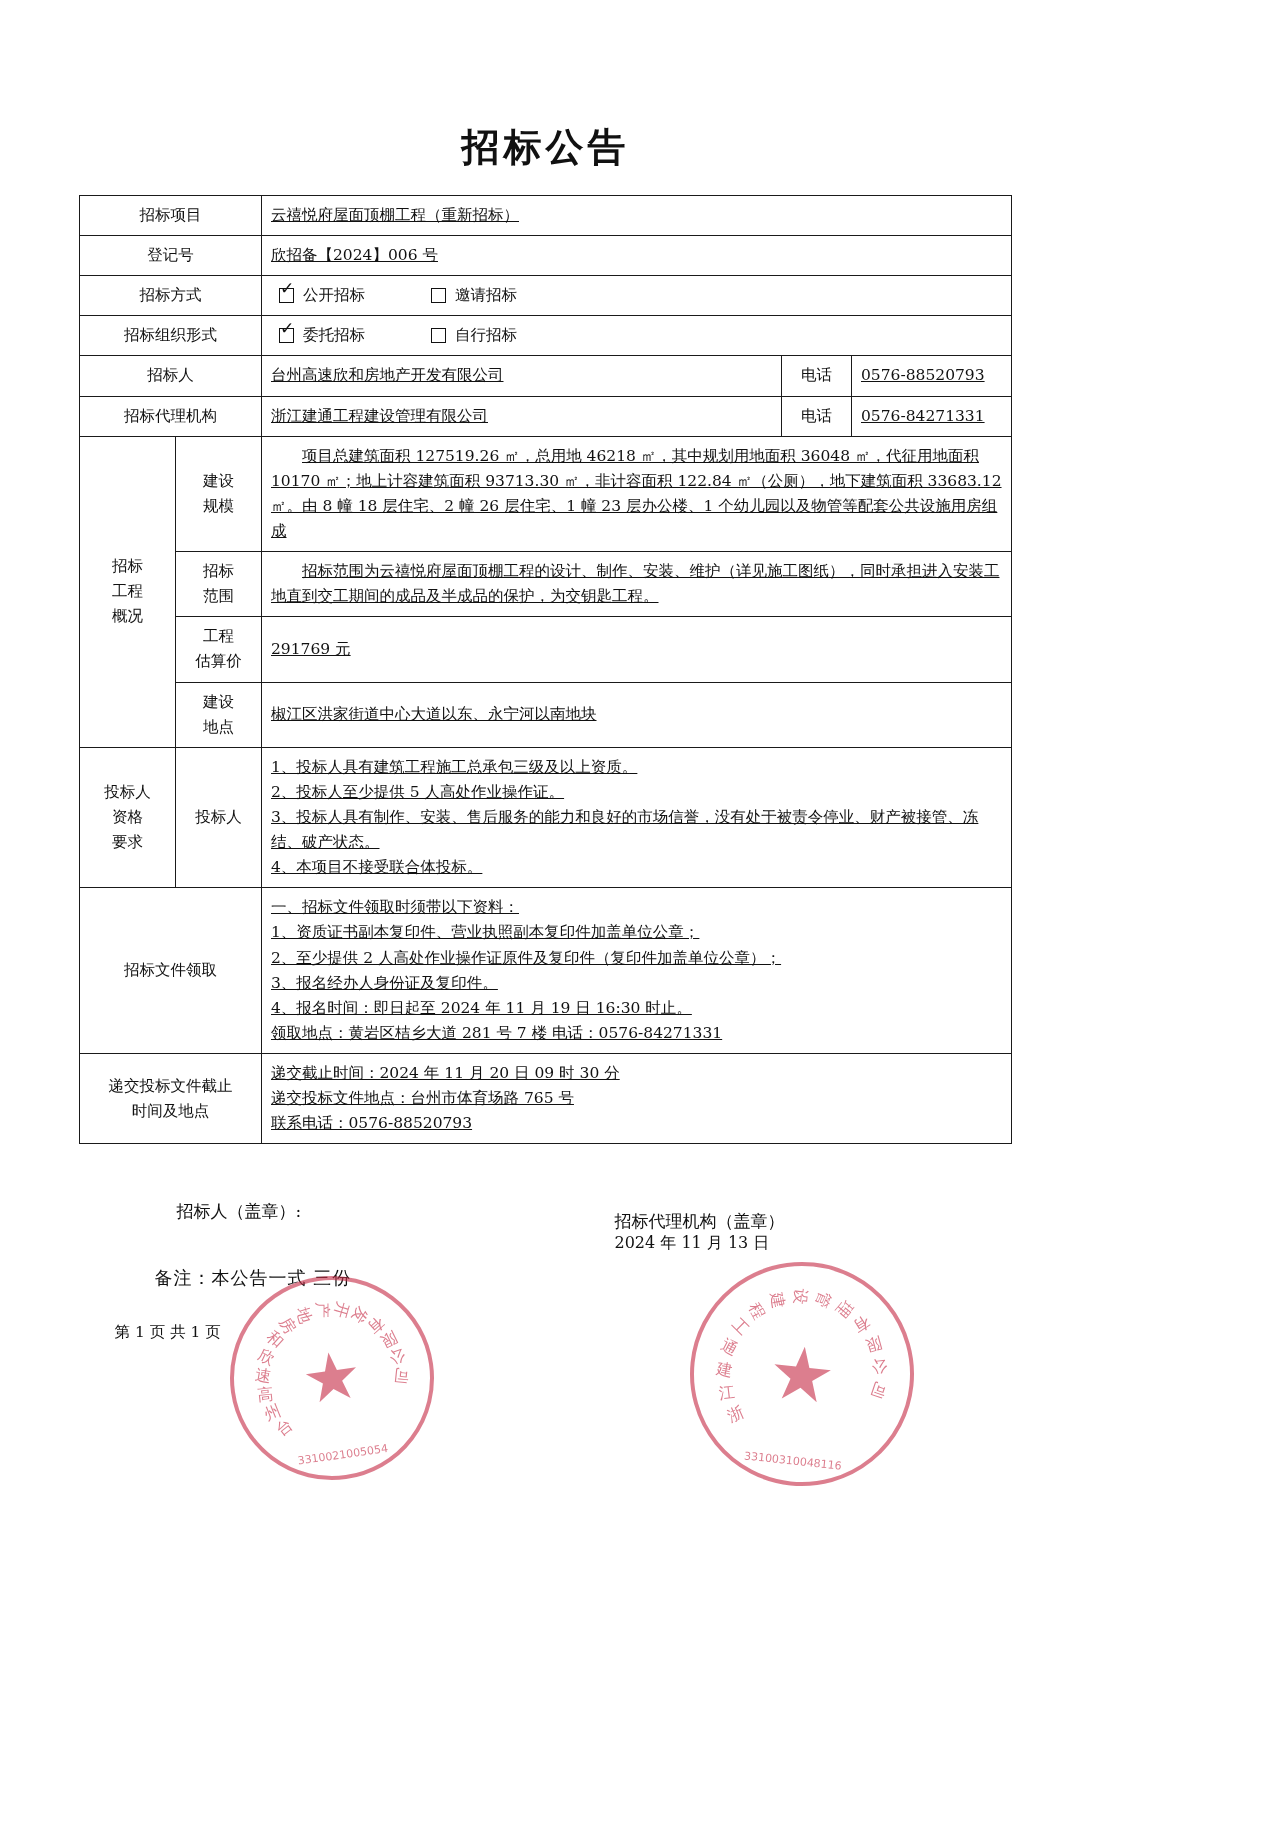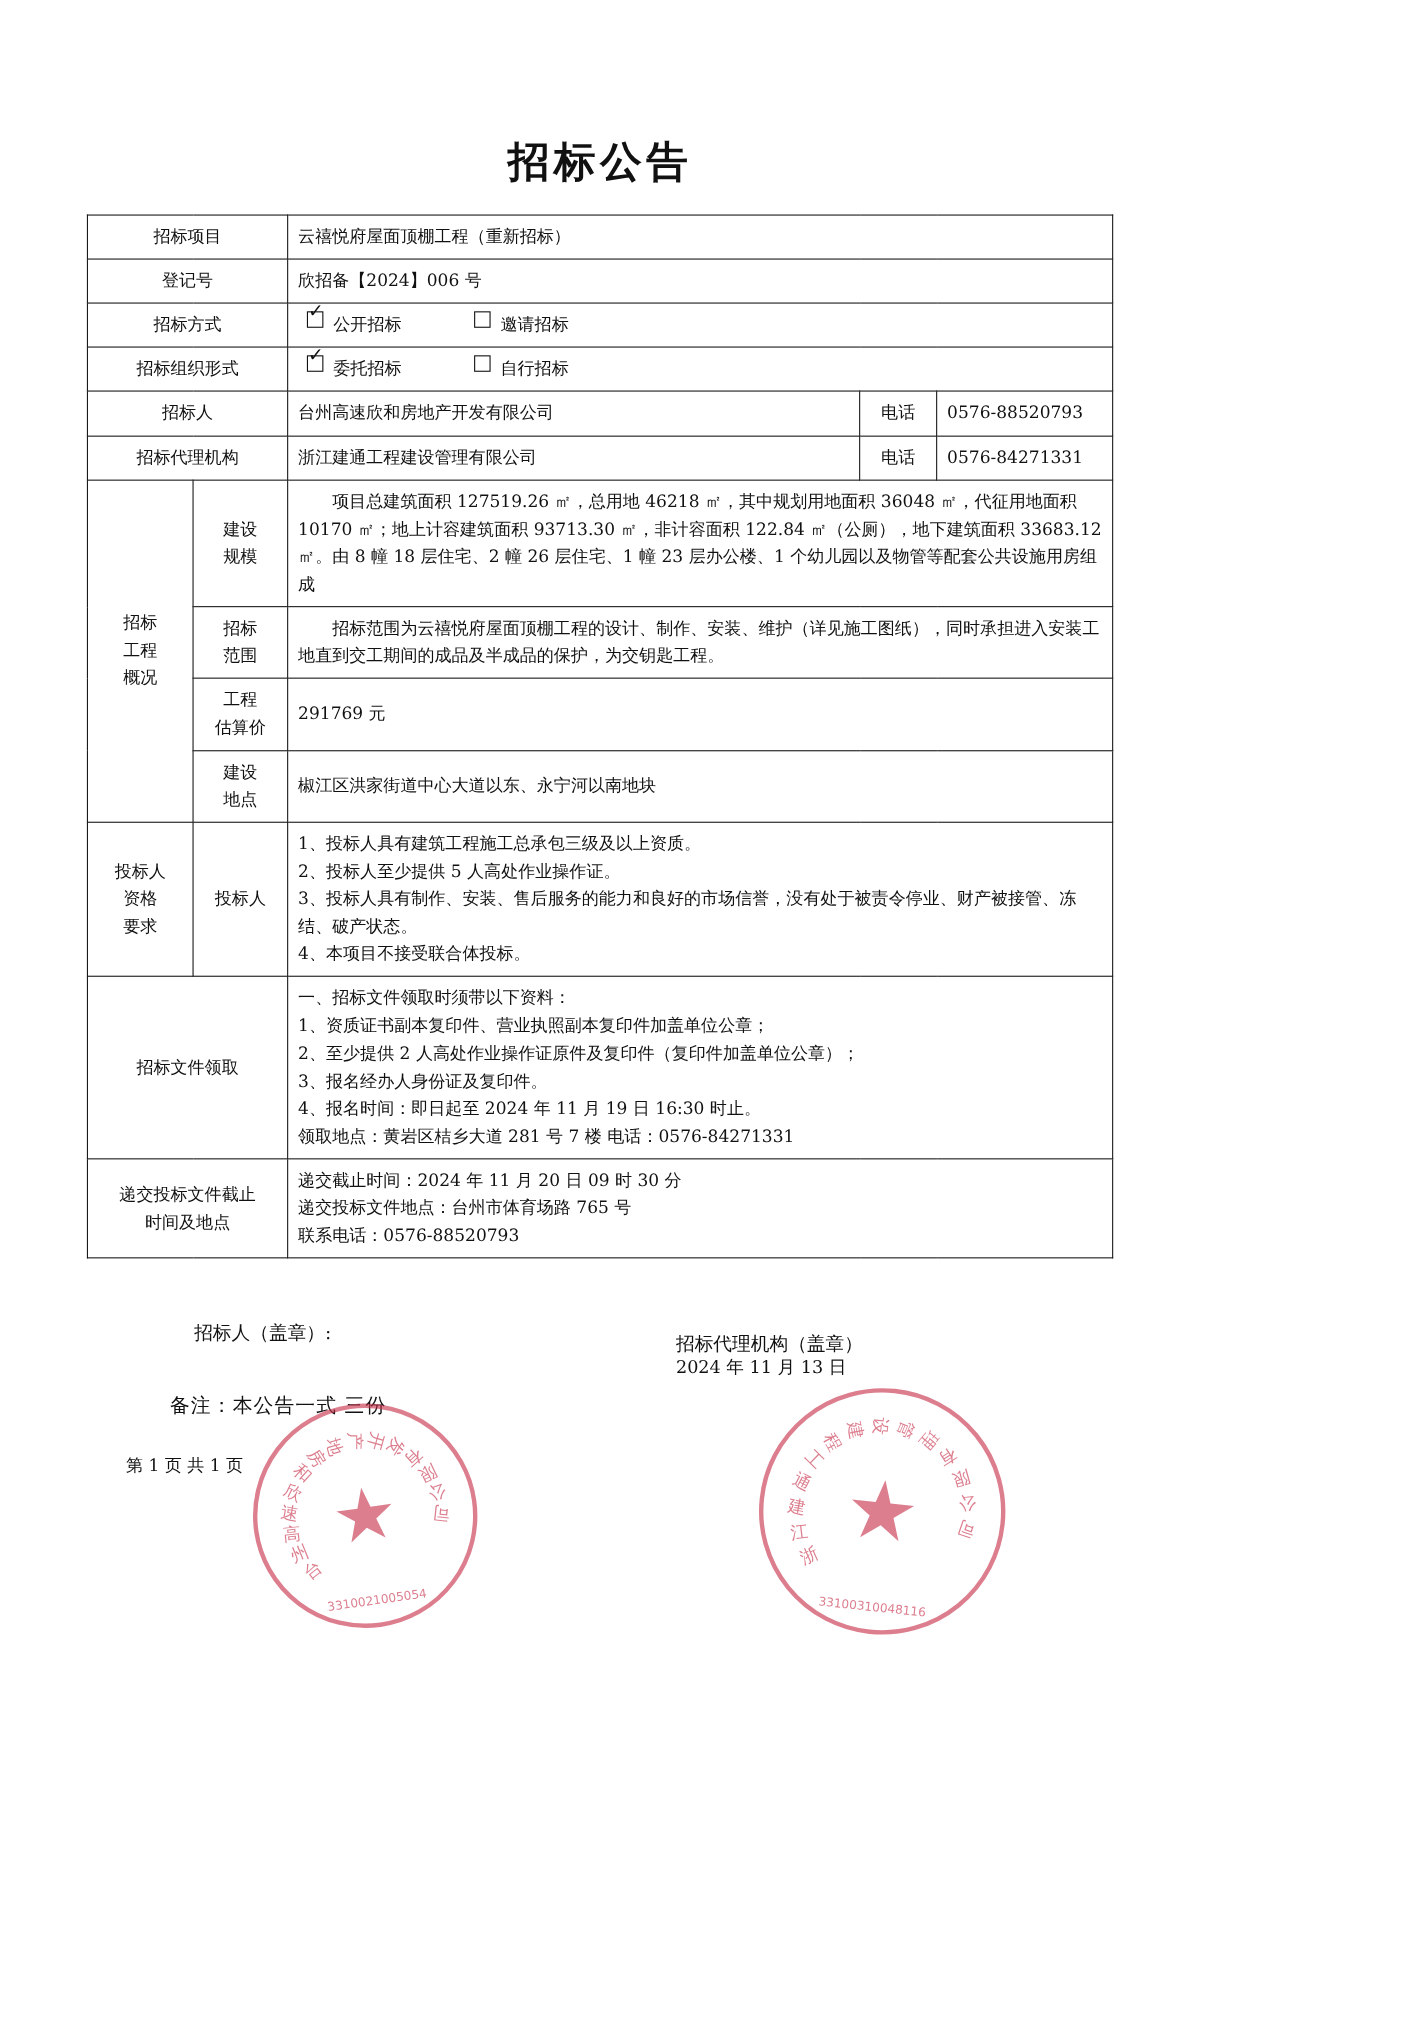--- a/index.html
+++ b/index.html
@@ -48,36 +48,38 @@
     font-size: 16px;
   }
   .lbl-tight {
     text-align: center;
     font-size: 16px;
     line-height: 1.5;
   }
   .val {
     text-align: left;
     padding-left: 14px;
+    text-decoration: underline;
   }
   .val-indent p {
     margin: 0;
     text-indent: 2em;
   }
   .val p {
     margin: 0;
   }
   .check-row {
     display: flex;
     align-items: center;
     gap: 8px;
     padding-left: 8px;
   }
   .check-row .opt {
     display: flex;
+    align-items: center;
     gap: 9px;
     margin-right: 58px;
   }
   .box {
     display: inline-block;
     width: 15px;
     height: 15px;
     border: 1.5px solid #111;
     position: relative;
     box-sizing: border-box;

